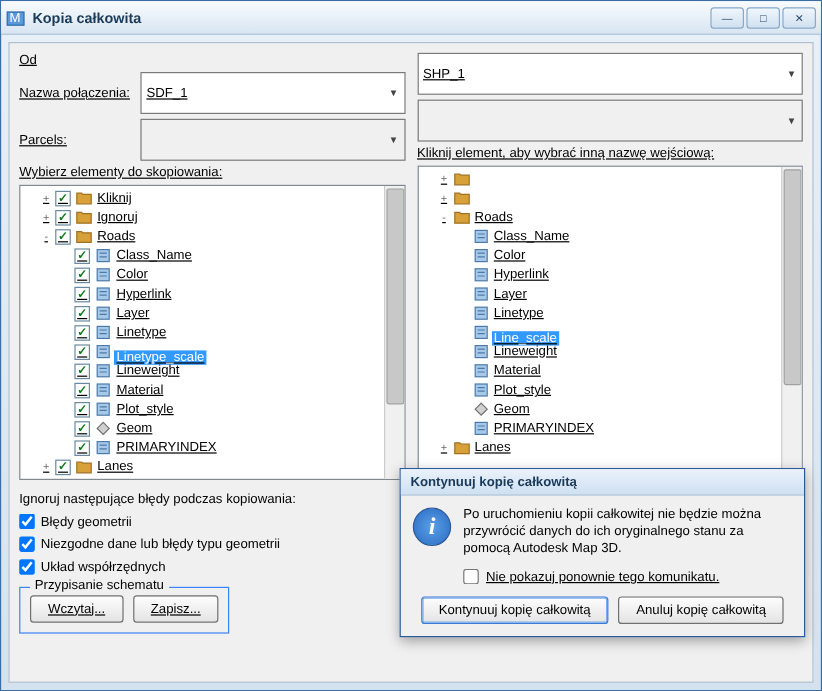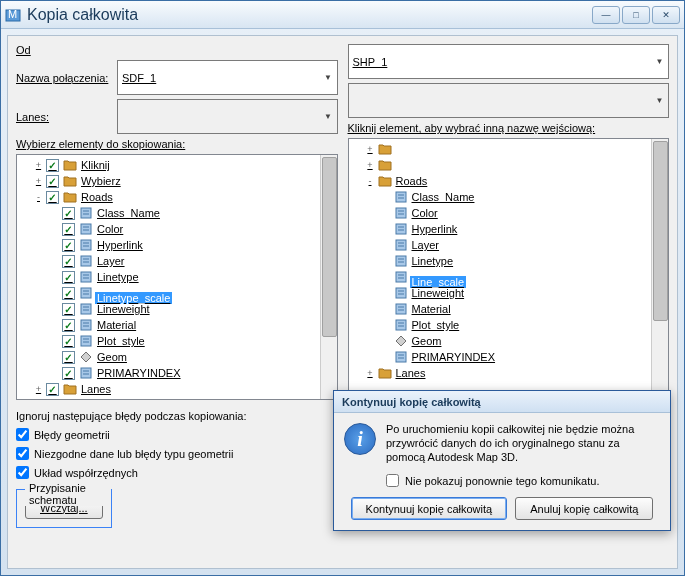--- a/index.html
+++ b/index.html
@@ -12,21 +12,21 @@
   display: flex; flex-direction: column;
   position: relative;
 }
 .titlebar {
   height: 28px; display: flex; align-items: center;
   background: linear-gradient(#f8fbfe, #d8e5f2);
   border-bottom: 1px solid #a8c0d8;
   padding: 0 4px;
 }
 .titlebar .app-icon { width: 16px; height: 16px; margin-right: 6px; display: inline-flex; }
-.titlebar .title { flex: 1; color: #1a3a5a; font-size: 16px; }
+.titlebar .title { flex: 1; color: #1a3a5a; font-size: 12px; font-weight: bold; }
 .winbtns { display: flex; gap: 2px; }
 .winbtn {
   width: 28px; height: 18px;
   background: linear-gradient(#f0f6fc, #d0e0f0);
   border: 1px solid #88a8c8; border-radius: 3px;
   display: flex; align-items: center; justify-content: center;
   color: #2a4a6a; font-size: 9px; cursor: pointer;
 }
 
 .body {
@@ -111,21 +111,21 @@
 .dialog .dbody { padding: 10px; display: flex; flex-direction: column; gap: 10px; }
 .dlgrow { display: flex; gap: 10px; align-items: flex-start; }
 .info-icon {
   width: 32px; height: 32px; border-radius: 50%;
   background: radial-gradient(#5aa0e8, #2a6ac0);
   color: #fff; display: flex; align-items: center; justify-content: center;
   font-family: Georgia, serif; font-style: italic; font-size: 20px; font-weight: bold;
   border: 1px solid #2a5a9a;
 }
 .dialog .dtxt { flex: 1; line-height: 1.25; }
-.dialog .dchk { display: flex; align-items: center; gap: 6px; margin-left: 42px; }
+.dialog .dchk { display: flex; align-items: center; gap: 6px; margin-left: 42px; text-decoration: underline; }
 .dialog .dbtns { display: flex; gap: 8px; justify-content: center; }
 
 
 .svg-folder { fill: #d8a038; stroke: #a07020; }
 .svg-prop { fill: #a8c8e8; stroke: #4a7aa8; }
 .svg-geom { fill: #d0d0d0; stroke: #707070; }
 </style>
 </head>
 <body>
 
@@ -151,21 +151,21 @@
       <div class="col">
         <div class="colhead">Od</div>
         <div class="row">
           <label>Nazwa połączenia:</label>
           <div class="combo">
             <span>SDF_1</span>
             <span class="arrow">▼</span>
           </div>
         </div>
         <div class="row">
-          <label>Lanes:</label>
+          <label>Parcels:</label>
           <div class="combo disabled">
             <span class="arrow">▼</span>
           </div>
         </div>
         <div>Wybierz elementy do skopiowania:</div>
         <div class="treebox" id="left-tree">
             <div class="node">
               <span class="indent" style="width:16px"></span>
               <span class="toggle">+</span>
               <span class="chk checked"></span>
@@ -178,21 +178,21 @@
             </div>
             <div class="node">
               <span class="indent" style="width:16px"></span>
               <span class="toggle">+</span>
               <span class="chk checked"></span>
               <span class="icon">
                 <svg width="14" height="14" viewBox="0 0 14 14">
                   <path class="svg-folder" d="M1 3h4l1 1h7v8H1z"></path>
                 </svg>
               </span>
-              <span class="label">Wybierz</span>
+              <span class="label">Ignoruj</span>
             </div>
             <div class="node">
               <span class="indent" style="width:16px"></span>
               <span class="toggle">-</span>
               <span class="chk checked"></span>
               <span class="icon">
                 <svg width="14" height="14" viewBox="0 0 14 14">
                   <path class="svg-folder" d="M1 3h4l1 1h7v8H1z"></path>
                 </svg>
               </span>
@@ -563,20 +563,21 @@
           <input type="checkbox" checked="" style="">
           <span>Układ współrzędnych</span>
         </label>
     </div>
 
     <div class="bottom">
       <div class="fieldset">
         <span class="legend">Przypisanie schematu</span>
         <div class="btnrow">
           <div class="btn">Wczytaj...</div>
+          <div class="btn">Zapisz...</div>
         </div>
       </div>
       <div class="btnrow right">
         <div class="btn">Kopiuj teraz</div>
         <div class="btn">Zamknij</div>
         <div class="btn">Pomoc</div>
       </div>
     </div>
   </div>
 

